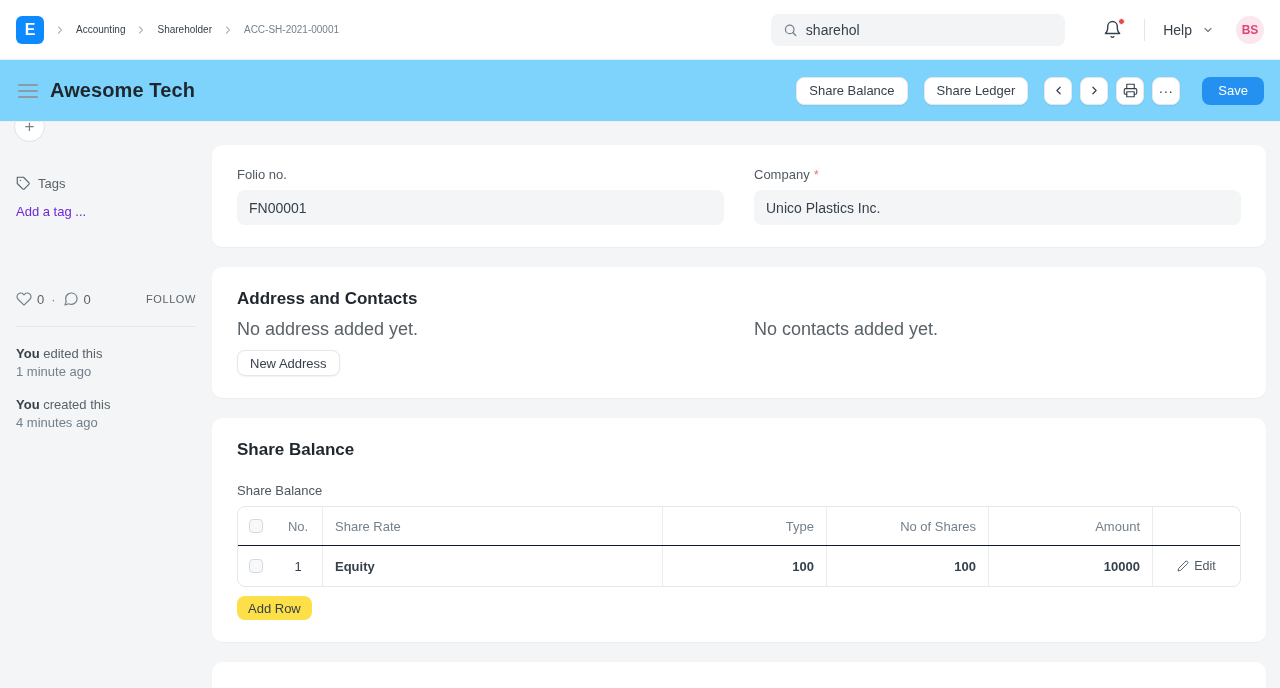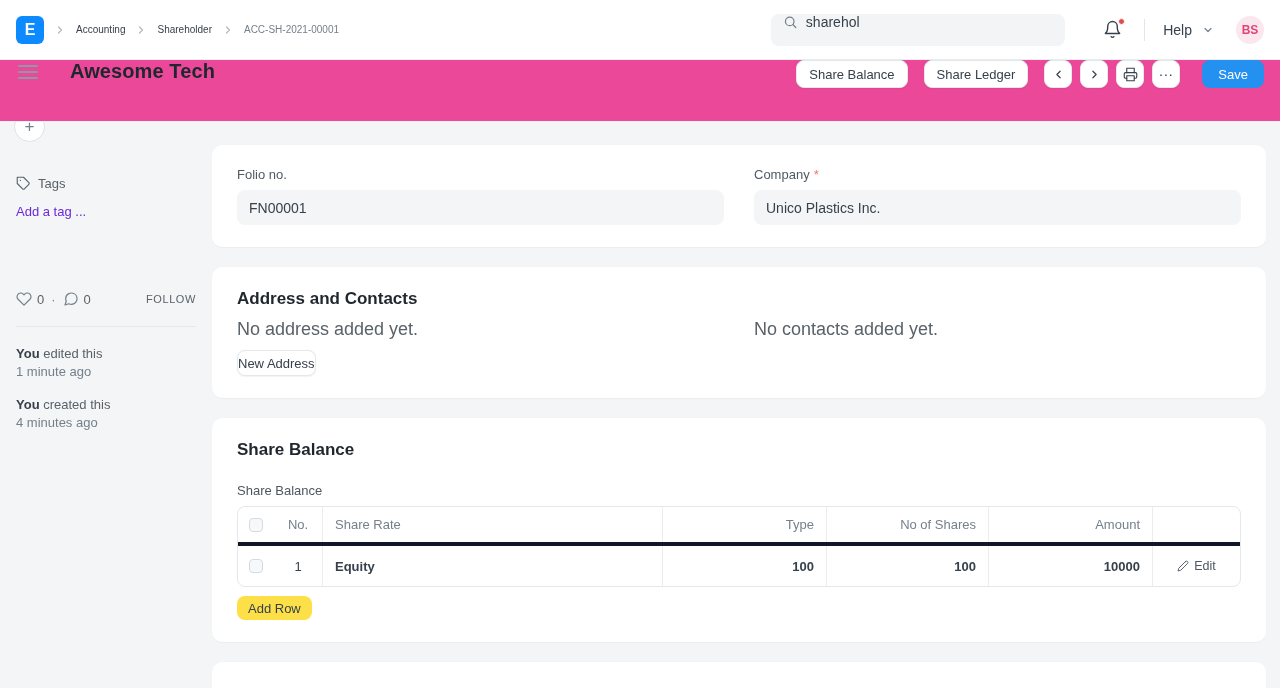--- a/index.html
+++ b/index.html
@@ -23,21 +23,21 @@
     color: #fff; font-weight: bold; font-size: 16px;
     display: flex; align-items: center; justify-content: center; cursor: pointer;
   }
   .crumb-sep { color: #b0b8bf; }
   .crumb { font-size: 10px; color: #36414c; text-decoration: none; cursor: pointer; }
   .crumb.current { color: #74808b; cursor: default; }
 
   .search-box {
     margin-left: auto;
     width: 294px; height: 32px; background: #f3f4f6; border-radius: 8px;
-    display: flex; align-items: flex-start; gap: 8px; padding: 0 12px;
+    display: flex; align-items: center; gap: 8px; padding: 0 12px;
   }
   .search-box input {
     border: none; background: transparent; outline: none;
     font-family: inherit; font-size: 14px; color: #36414c; width: 100%;
   }
   .nav-right { display: flex; align-items: center; margin-left: 34px; gap: 0; }
   .bell-wrap { position: relative; padding: 4px; cursor: pointer; }
   .bell-dot {
     position: absolute; top: 2px; right: 1px; width: 7px; height: 7px;
     border-radius: 50%; background: #e24c4c; border: 1.5px solid #fff;
@@ -45,22 +45,22 @@
   .nav-divider { width: 1px; height: 22px; background: #e2e6e9; margin: 0 18px; }
   .help-menu { display: flex; align-items: center; gap: 10px; font-size: 14px; color: #36414c; cursor: pointer; }
   .avatar {
     width: 28px; height: 28px; border-radius: 50%; background: #fce7ef;
     color: #e0447c; font-size: 12px; font-weight: bold;
     display: flex; align-items: center; justify-content: center; margin-left: 22px; cursor: pointer;
   }
 
   
   .page-head {
-    height: 62px; background: #ec4899; border-bottom: 1px solid #eef0f2;
-    display: flex; align-items: flex-start; padding: 0 16px; gap: 20px;
+    height: 62px; background: #7dd3fc; border-bottom: 1px solid #eef0f2;
+    display: flex; align-items: center; padding: 0 16px;
   }
   .menu-btn { padding: 4px 2px; cursor: pointer; margin-right: 10px; }
   .page-title { font-size: 20px; font-weight: bold; color: #1f272e; letter-spacing: 0.1px; }
   .head-actions { margin-left: auto; display: flex; align-items: center; gap: 8px; }
   .btn {
     font-family: inherit; font-size: 13px; border-radius: 8px; cursor: pointer;
     display: inline-flex; align-items: center; justify-content: center;
   }
   .btn-default {
     background: #fff; color: #36414c; border: 1px solid #e4e8eb;
@@ -112,29 +112,29 @@
   .two-col { display: grid; grid-template-columns: 1fr 1fr; column-gap: 30px; }
   .field-label { font-size: 13px; color: #505a63; display: flex; gap: 4px; }
   .req { color: #f27474; }
   .control-input {
     margin-top: 8px; width: 100%; height: 35px; background: #f4f5f6;
     border: none; border-radius: 8px; padding: 0 12px;
     font-family: inherit; font-size: 14px; color: #36414c; outline: none;
   }
 
   .empty-state { font-size: 18px; color: #596269; margin-top: 10px; }
-  .card .btn-sm { height: 26px; padding: 0 0; margin-top: 10px; text-align: right; }
+  .card .btn-sm { height: 26px; padding: 0 12px; margin-top: 10px; text-align: right; }
 
   .table-label { font-size: 13px; color: #4c5760; margin-top: 23px; }
   .grid-table {
     margin-top: 8px; border: 1px solid #e4e8eb; border-radius: 8px;
     overflow: hidden; background: #fff;
   }
   .g-row { display: grid; grid-template-columns: 36px 48px 1fr 164px 162px 164px 88px; }
-  .g-row.head { height: 39px; border-bottom: 4px solid #0f172a; color: #74808b; font-size: 13px; }
+  .g-row.head { height: 39px; border-bottom: 1px solid #0f172a; color: #74808b; font-size: 13px; }
   .g-row.data { height: 40px; font-size: 13px; color: #36414c; }
   .g-cell { display: flex; align-items: center; padding: 0 12px; overflow: hidden; }
   .g-cell.c { justify-content: center; padding: 0 4px; }
   .g-cell.r { justify-content: flex-end; }
   .g-row .g-cell:nth-child(n+3) { border-left: 1px solid #e9edf0; }
   .bold { font-weight: bold; }
   .checkbox {
     width: 14px; height: 14px; border-radius: 4px; background: #f7f8f9;
     border: 1px solid #d4dae0; cursor: pointer;
   }

